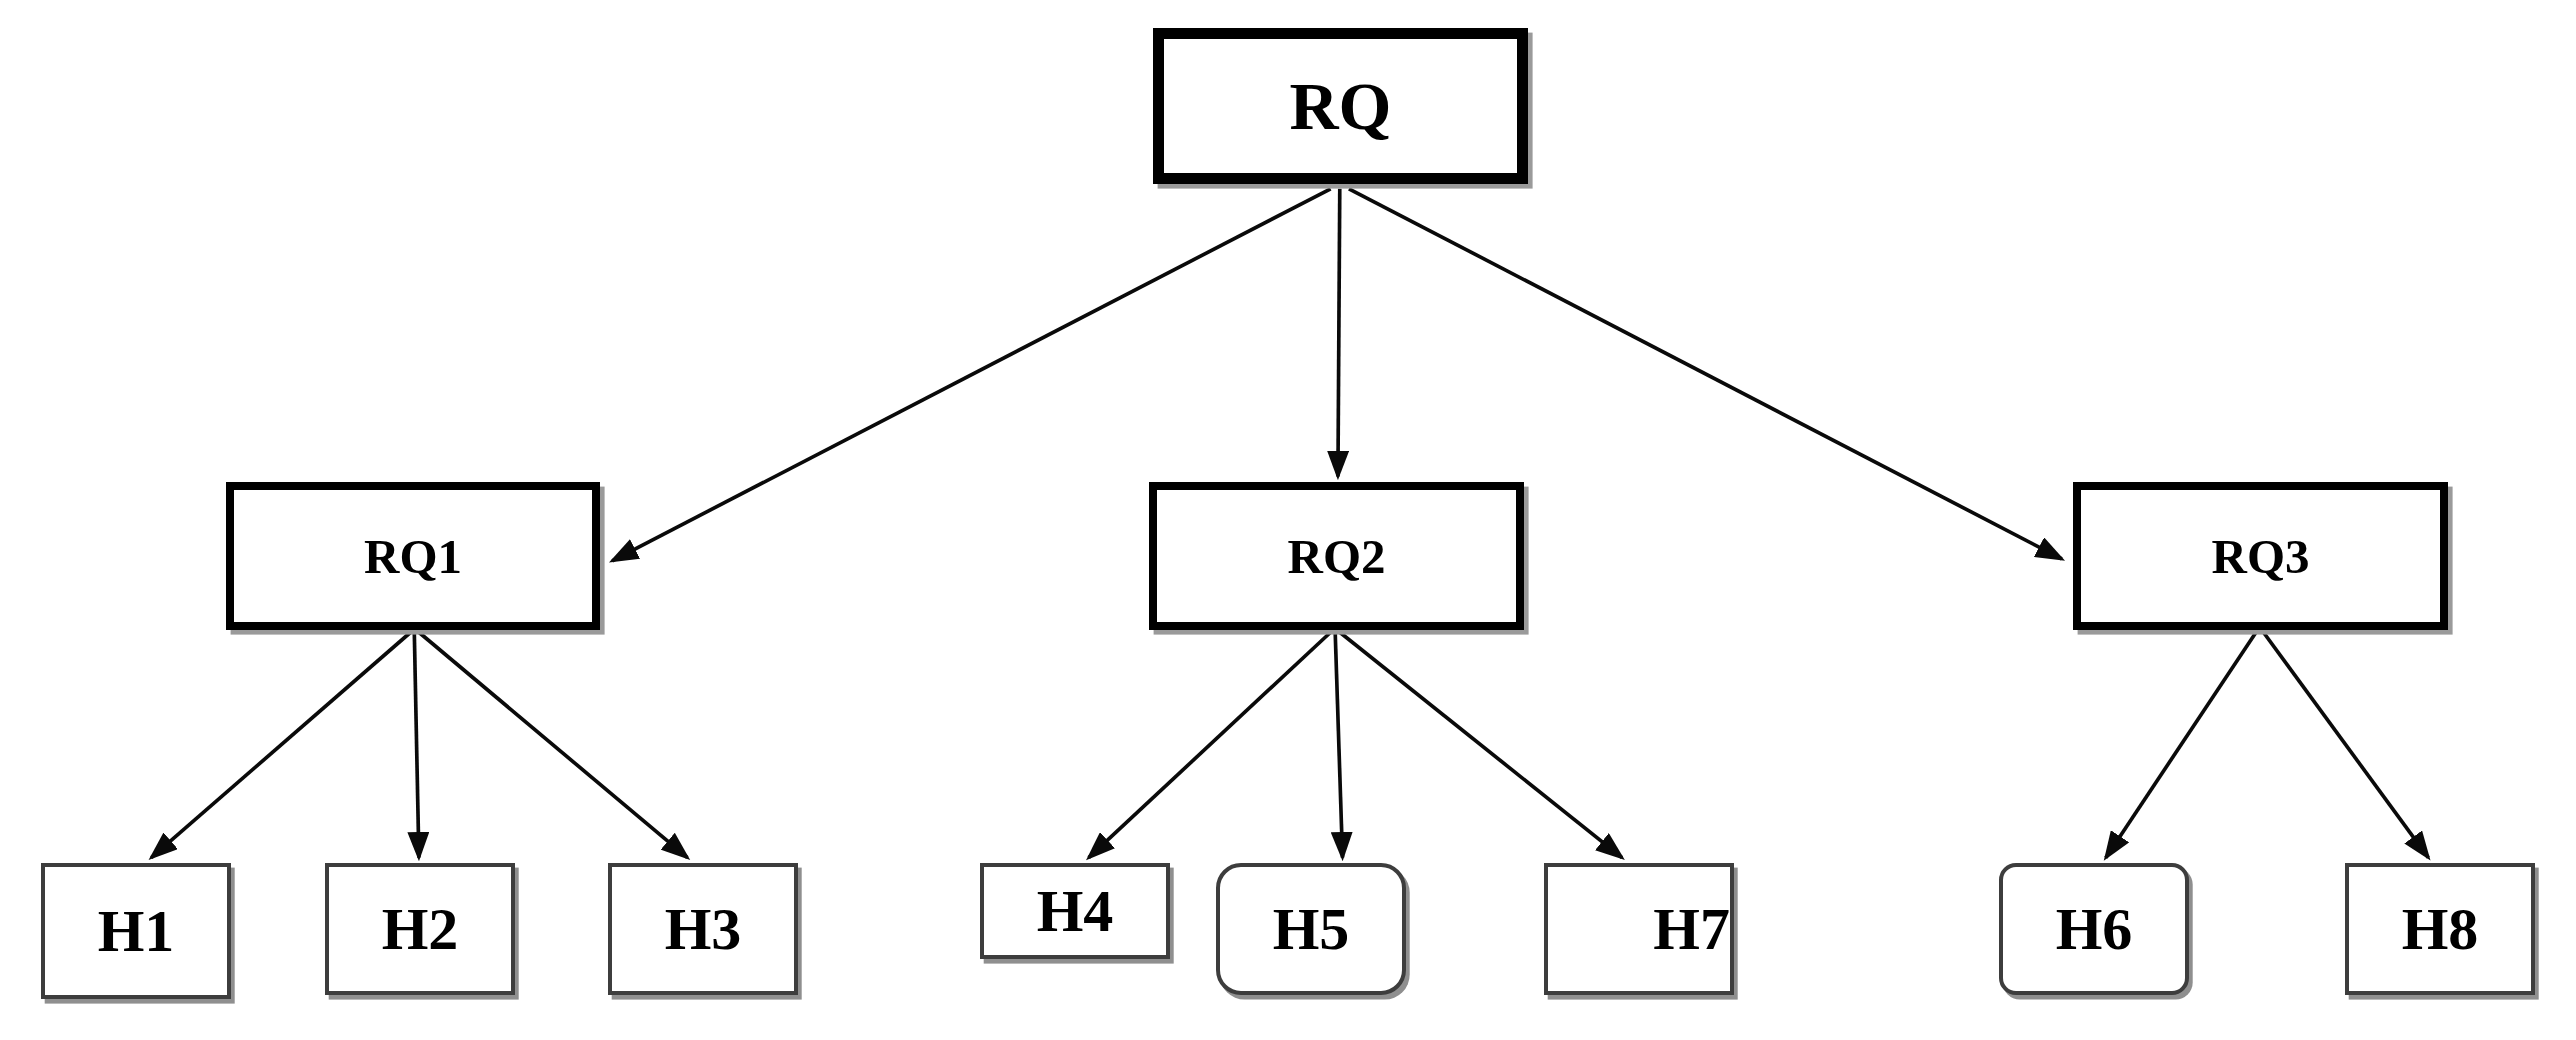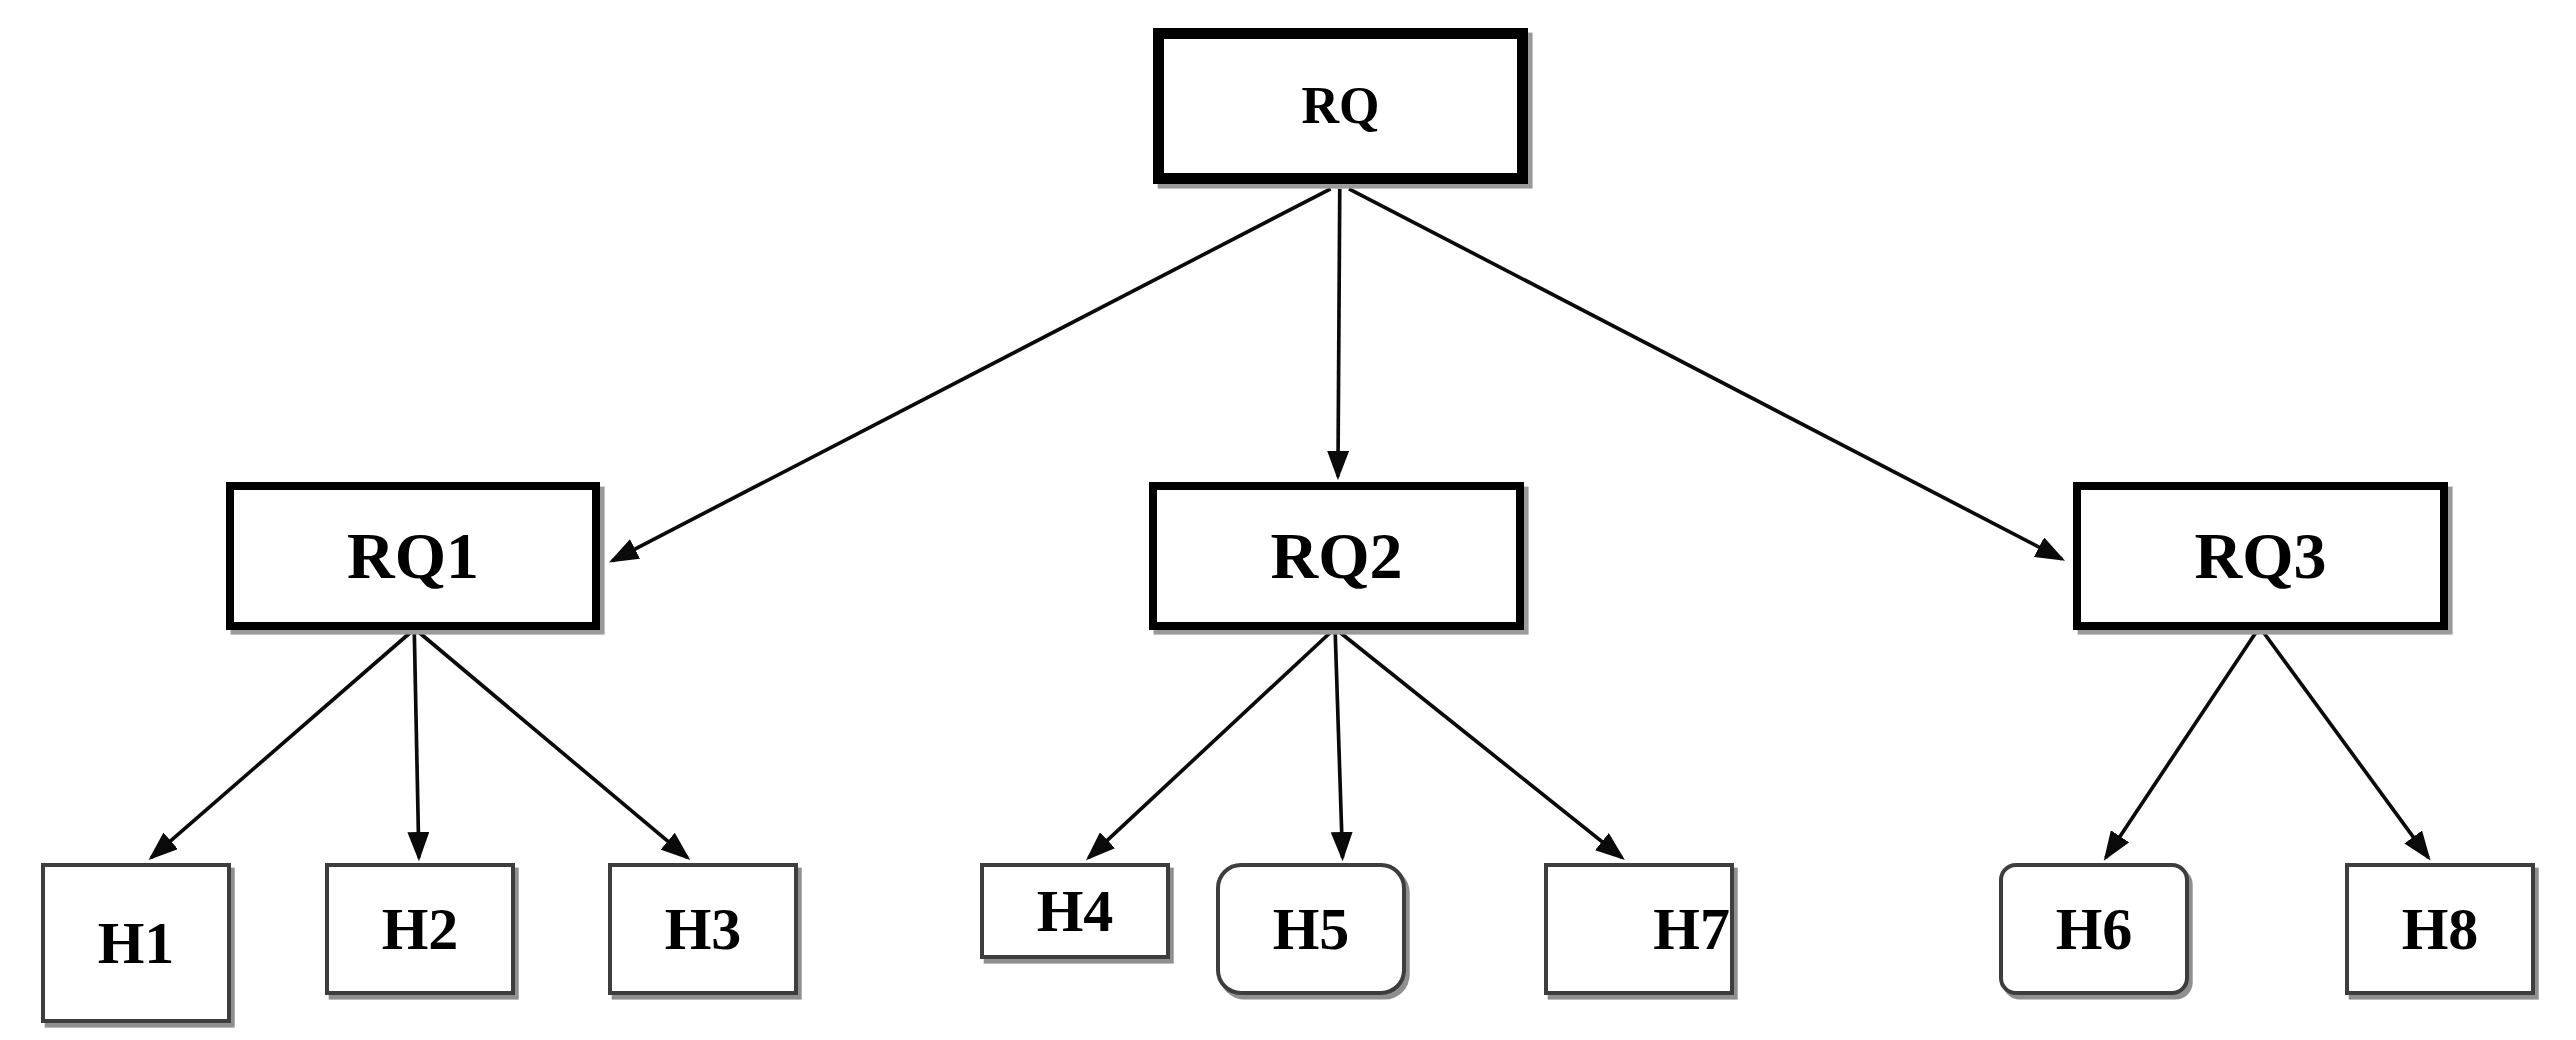--- a/index.html
+++ b/index.html
@@ -34,42 +34,42 @@
     color: #000000;
     font-weight: 700;
     box-sizing: border-box;
     text-align: center;
   }
   .node .lbl { display: block; line-height: 1; }
   
   .node.root {
     border: 11px solid #000000;
     box-shadow: 4.6px 4.6px 0 0 #9a9a9a;
-    font-size: 52px;
+    font-size: 68px;
   }
   
   .node.mid {
     border: 8.2px solid #000000;
     box-shadow: 4.6px 4.6px 0 0 #9a9a9a;
-    font-size: 66px;
+    font-size: 49px;
   }
   
   .node.leaf {
     border: 4.6px solid #3d3d3d;
     box-shadow: 3.7px 4.6px 0 0 #8f8f8f;
     font-size: 60px;
   }
 
   
   #n-rq  { left: 1153px; top:  28px; width: 375px; height: 156px; }
   #n-rq1 { left:  226px; top: 482px; width: 374px; height: 148px; }
   #n-rq2 { left: 1149px; top: 482px; width: 375px; height: 148px; }
   #n-rq3 { left: 2073px; top: 482px; width: 375px; height: 148px; }
 
-  #n-h1  { left:   41px; top: 863px; width: 190px; height: 160px; }
+  #n-h1  { left:   41px; top: 863px; width: 190px; height: 136px; }
   #n-h2  { left:  325px; top: 863px; width: 190px; height: 132px; }
   #n-h3  { left:  608px; top: 863px; width: 190px; height: 132px; }
   #n-h4  { left: 980px; top: 863px; width: 190px; height: 96px; }
   #n-h5  { left: 1216px; top: 863px; width: 190px; height: 132px; border-radius: 25px; }
   #n-h7  { left: 1544px; top: 863px; width: 190px; height: 132px; justify-content: flex-end; }
   #n-h6  { left: 1999px; top: 863px; width: 190px; height: 132px; border-radius: 17px; }
   #n-h8  { left: 2345px; top: 863px; width: 190px; height: 132px; }
 </style>
 </head>
 <body>

